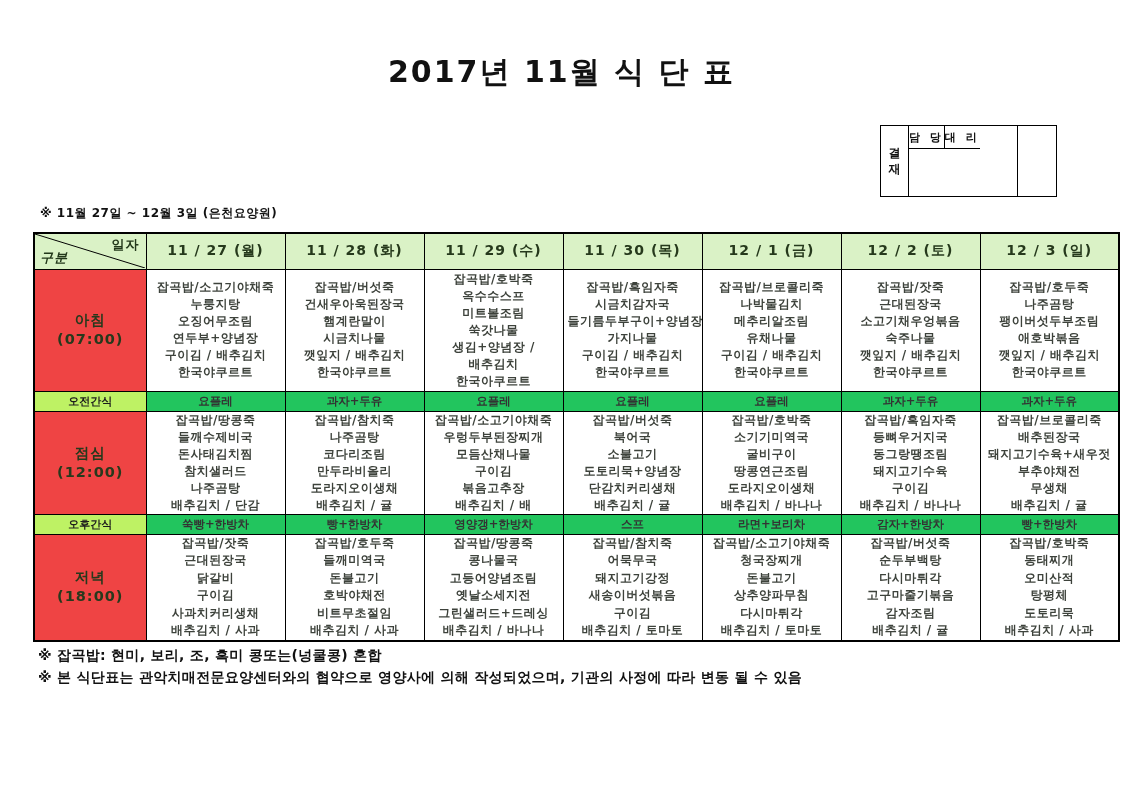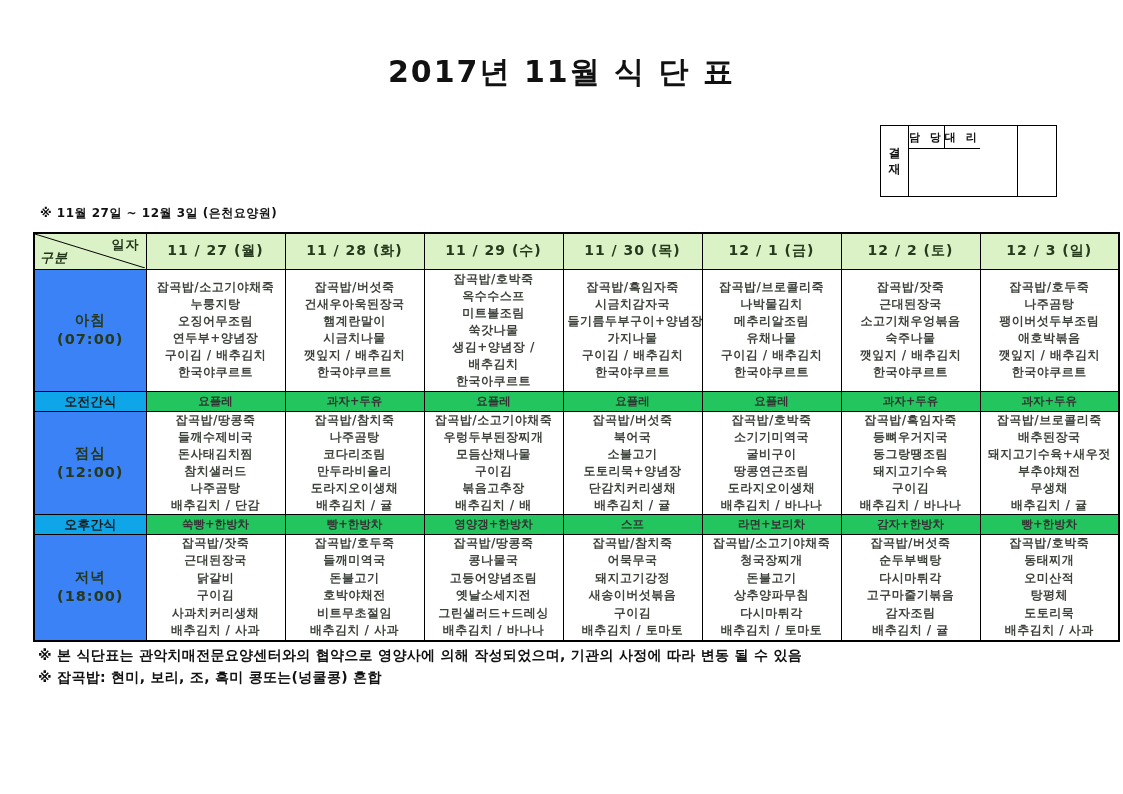--- a/index.html
+++ b/index.html
@@ -54,28 +54,28 @@
   col.c-label { width:112px; }
   col.c-day { width:139px; }
 
   tr.head-row th { height:36px; background:#daf2c6; }
   th.corner { position:relative; background:#daf2c6; padding:0; }
   .corner-top { position:absolute; top:2px; right:6px; font-size:13px; font-weight:bold; color:#22371a; letter-spacing:1px; }
   .corner-bottom { position:absolute; bottom:2px; left:5px; font-size:13px; font-weight:bold; color:#22371a; letter-spacing:1px;font-style:italic; }
   th.day-head { font-size:14px; font-weight:bold; color:#26391c; letter-spacing:1px; }
 
   td.row-label {
-    background:#3b82f6; font-weight:bold; color:#26391c; font-size:14.5px;
+    background:#ef4444; font-weight:bold; color:#26391c; font-size:14.5px;
     line-height:19px; letter-spacing:1px;
   }
   tr.r-breakfast td { height:122px; }
   tr.r-lunch td { height:103px; }
   tr.r-dinner td { height:107px; }
   tr.snack-row td { height:19px; background:#22c55e; }
-  tr.snack-row td.row-label { background:#0ea5e9; font-size:13px; color:#1d1d1d; letter-spacing:0; }
+  tr.snack-row td.row-label { background:#bef264; font-size:11px; color:#1d1d1d; letter-spacing:0; }
   tr.snack-row td.snack-cell { font-size:11.5px; font-weight:bold; color:#333; }
 
   td.menu-cell { font-size:12px; font-weight:bold; color:#3d423b; line-height:17px; letter-spacing:0.5px; }
   tr.r-dinner td.menu-cell { line-height:17.5px; }
   .menu-line { white-space:nowrap; }
 
   .notes { position:absolute; left:38px; top:644px; width:1060px; }
   .note-line {
     font-size:14px; font-weight:bold; color:#111; line-height:22px; letter-spacing:0.3px;
     white-space:nowrap;
@@ -347,17 +347,17 @@
             <div class="menu-line">오미산적</div>
             <div class="menu-line">탕평체</div>
             <div class="menu-line">도토리묵</div>
             <div class="menu-line">배추김치 / 사과</div>
           </td>
         </tr>
       </tbody>
   </table>
 
   <div class="notes">
+    <div class="note-line">※  잡곡밥:  현미,  보리,  조,  흑미  콩또는(넝쿨콩)  혼합</div>
     <div class="note-line">※  본  식단표는  관악치매전문요양센터와의  협약으로  영양사에  의해  작성되었으며,  기관의  사정에  따라  변동  될  수  있음</div>
-    <div class="note-line">※  잡곡밥:  현미,  보리,  조,  흑미  콩또는(넝쿨콩)  혼합</div>
   </div>
 
 </div>
 
 </body></html>

